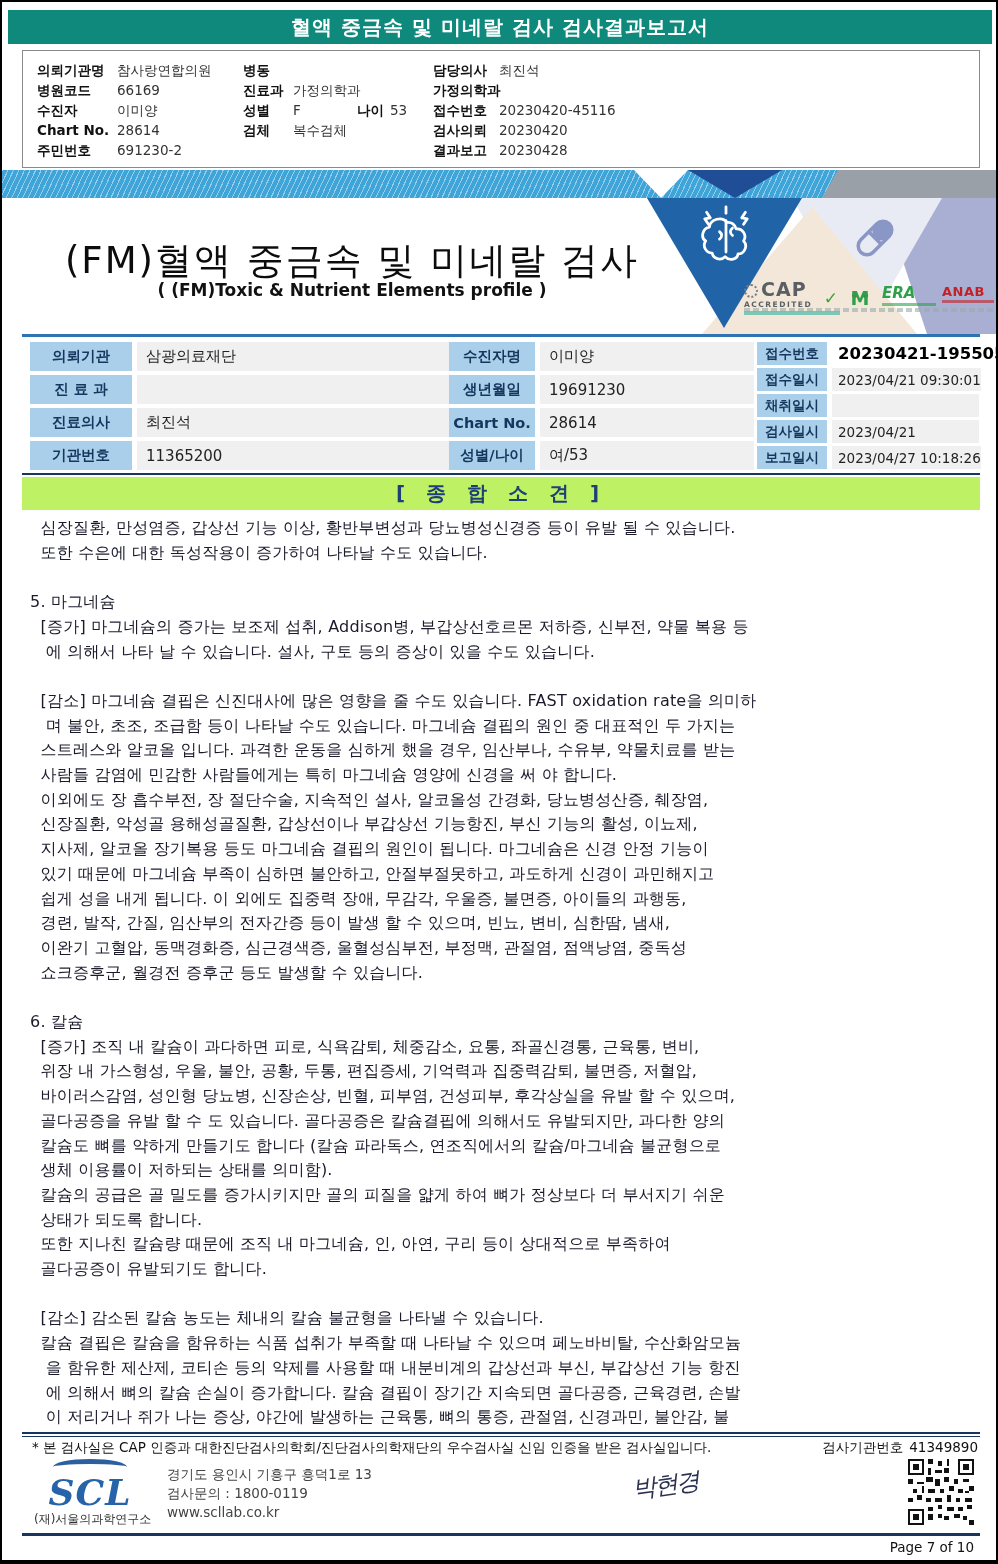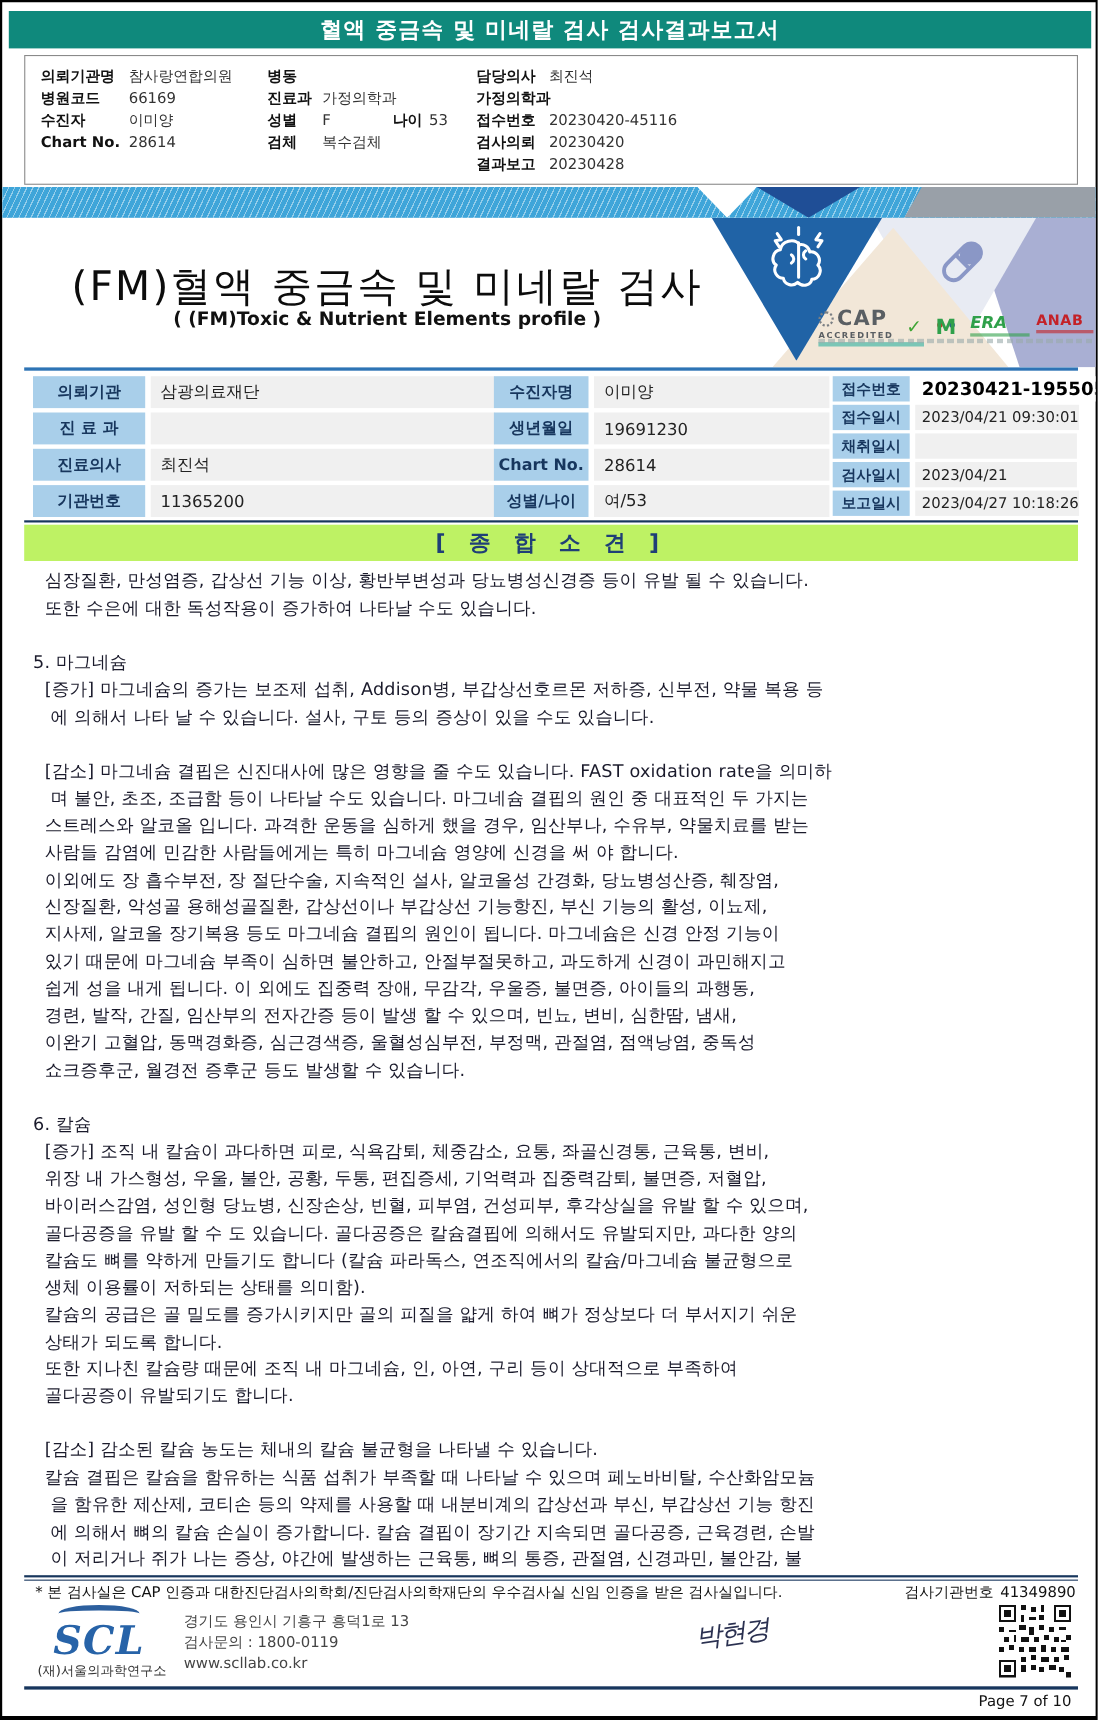--- a/index.html
+++ b/index.html
@@ -143,20 +143,23 @@
         <span class="pi-label">의뢰기관명</span><span class="pi-value">참사랑연합의원</span><span class="pi-label b2"></span><span class="pi-value"></span>
       </div>
         <div class="pi-row">
         <span class="pi-label">병원코드</span><span class="pi-value">66169</span><span class="pi-label b2"></span><span class="pi-value"></span>
       </div>
         <div class="pi-row">
         <span class="pi-label">수진자</span><span class="pi-value">이미양</span><span class="pi-label b2"></span><span class="pi-value"></span>
       </div>
         <div class="pi-row">
         <span class="pi-label">Chart No.</span><span class="pi-value">28614</span><span class="pi-label b2"></span><span class="pi-value"></span>
+      </div>
+        <div class="pi-row">
+        <span class="pi-label">주민번호</span><span class="pi-value">691230-2</span><span class="pi-label b2"></span><span class="pi-value"></span>
       </div>
       </div>
     <div class="pi-col col2">
 
     <div class="pi-row">
         <span class="pi-label">병동</span><span class="pi-value"></span><span class="pi-label b2"></span><span class="pi-value"></span>
       </div>
         <div class="pi-row">
         <span class="pi-label">진료과</span><span class="pi-value">가정의학과</span><span class="pi-label b2"></span><span class="pi-value"></span>
       </div>

